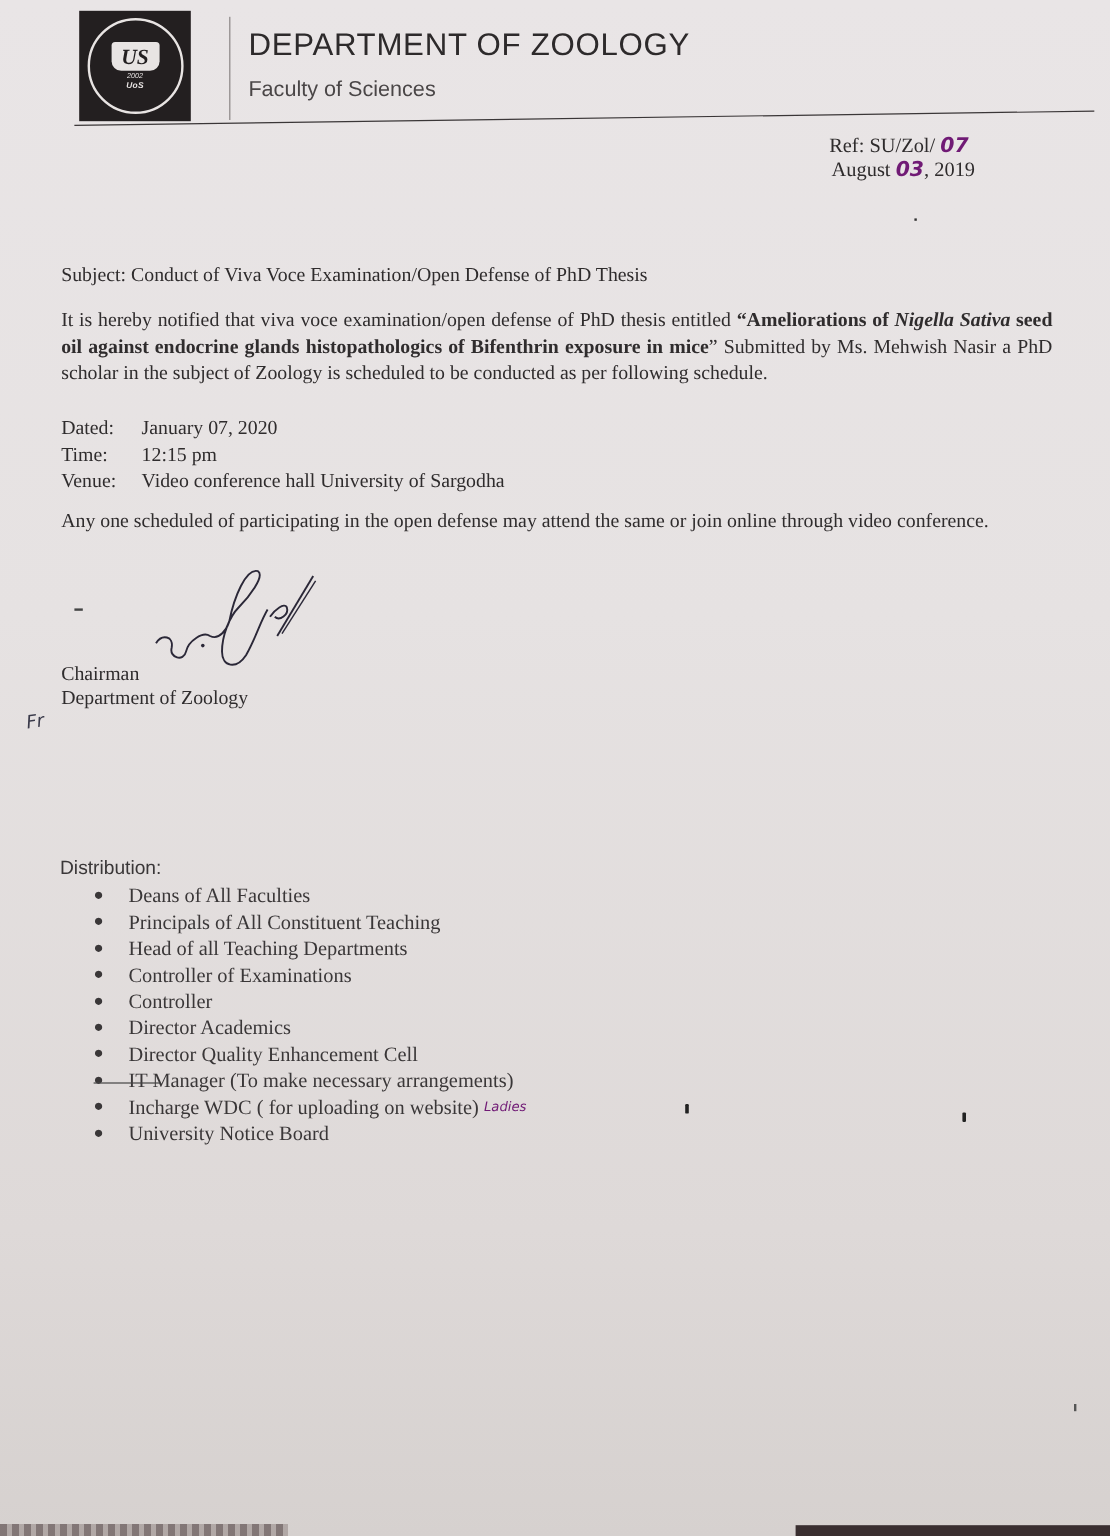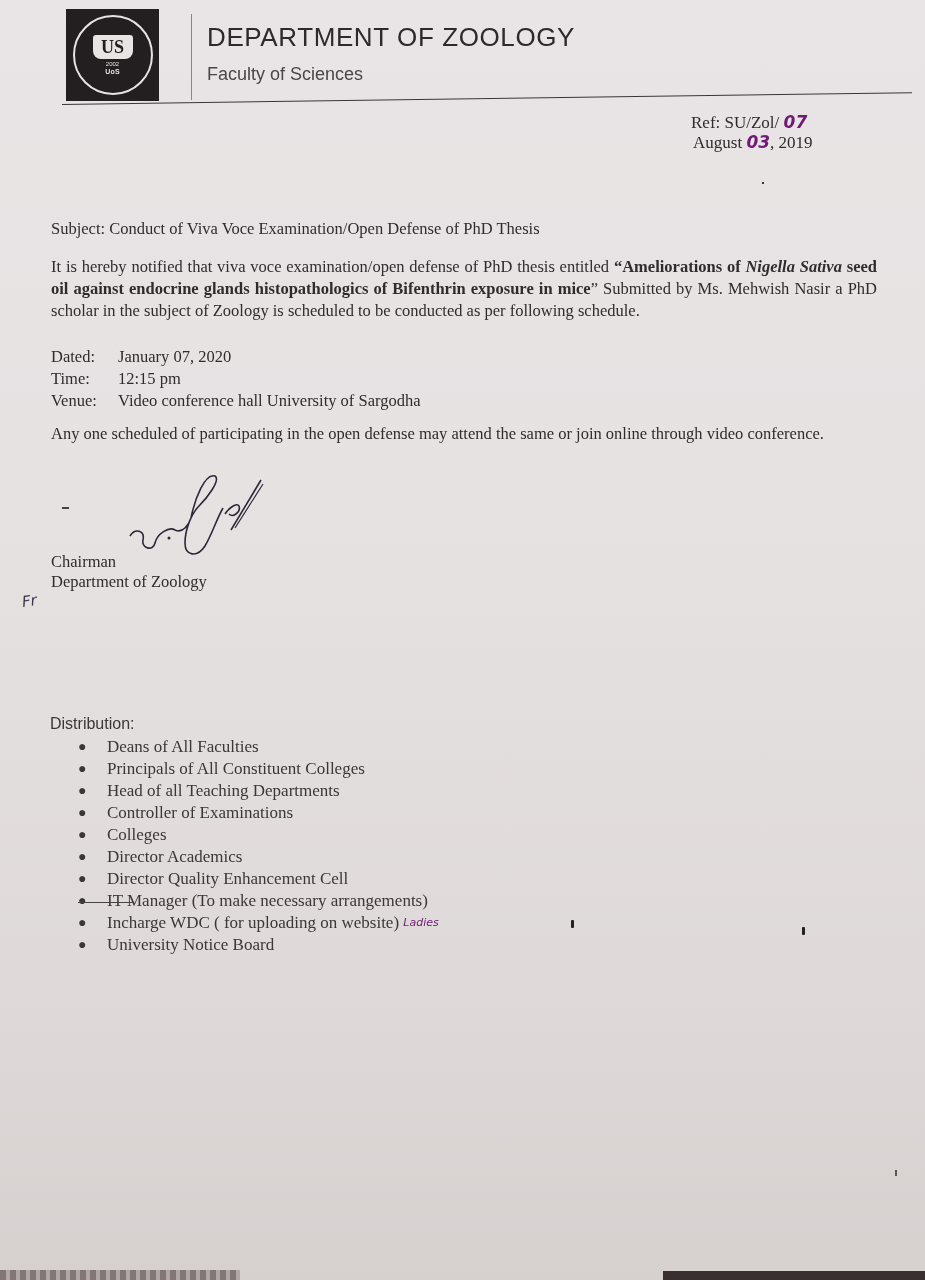--- a/index.html
+++ b/index.html
@@ -11,20 +11,21 @@
   }
   .abs { position:absolute; }
   .logo {
     left:66px; top:9px; width:93px; height:92px; background:#231f20;
     display:flex; align-items:center; justify-content:center;
   }
   .logo-ring {
     width:80px; height:80px; border-radius:50%; border:2px solid #e8e4e3;
     box-sizing:border-box; display:flex; align-items:center; justify-content:center;
     flex-direction:column;
+    font-style:italic;
   }
   .logo-book {
     width:40px; height:24px; background:#e8e4e3; color:#231f20;
     font-family:"Liberation Serif", serif; font-weight:bold; font-size:18px;
     display:flex; align-items:center; justify-content:center; border-radius:3px 3px 8px 8px;
   }
   .logo-year { color:#e8e4e3; font-size:6px; font-family:"Liberation Sans", sans-serif; margin-top:2px; }
   .logo-text { color:#e8e4e3; font-size:7px; font-weight:bold; font-family:"Liberation Sans", sans-serif; margin-top:1px; letter-spacing:0.2px; }
   .vline { left:191px; top:14px; width:1px; height:86px; background:#8a8686; }
   .dept { left:207px; top:22px; font-family:"Liberation Sans", sans-serif; font-size:26px; letter-spacing:0.6px; color:#2d2a2b; font-weight:normal; }
@@ -115,33 +116,33 @@
 <div class="abs fwd">Fr</div>
 
 <div class="abs dist-label">Distribution:</div>
 <ul class="abs dist-list">
   <li>
       <span class="bullet">●</span>
       <span>Deans of All Faculties</span>
     </li>
   <li>
       <span class="bullet">●</span>
-      <span>Principals of All Constituent Colleges</span>
+      <span>Principals of All Constituent Teaching</span>
     </li>
   <li>
       <span class="bullet">●</span>
       <span>Head of all Teaching Departments</span>
     </li>
   <li>
       <span class="bullet">●</span>
       <span>Controller of Examinations</span>
     </li>
   <li>
       <span class="bullet">●</span>
-      <span>Colleges</span>
+      <span>Controller</span>
     </li>
   <li>
       <span class="bullet">●</span>
       <span>Director Academics</span>
     </li>
   <li>
       <span class="bullet">●</span>
       <span>Director Quality Enhancement Cell</span>
     </li>
   <li style="text-decoration:none;position:relative;">

